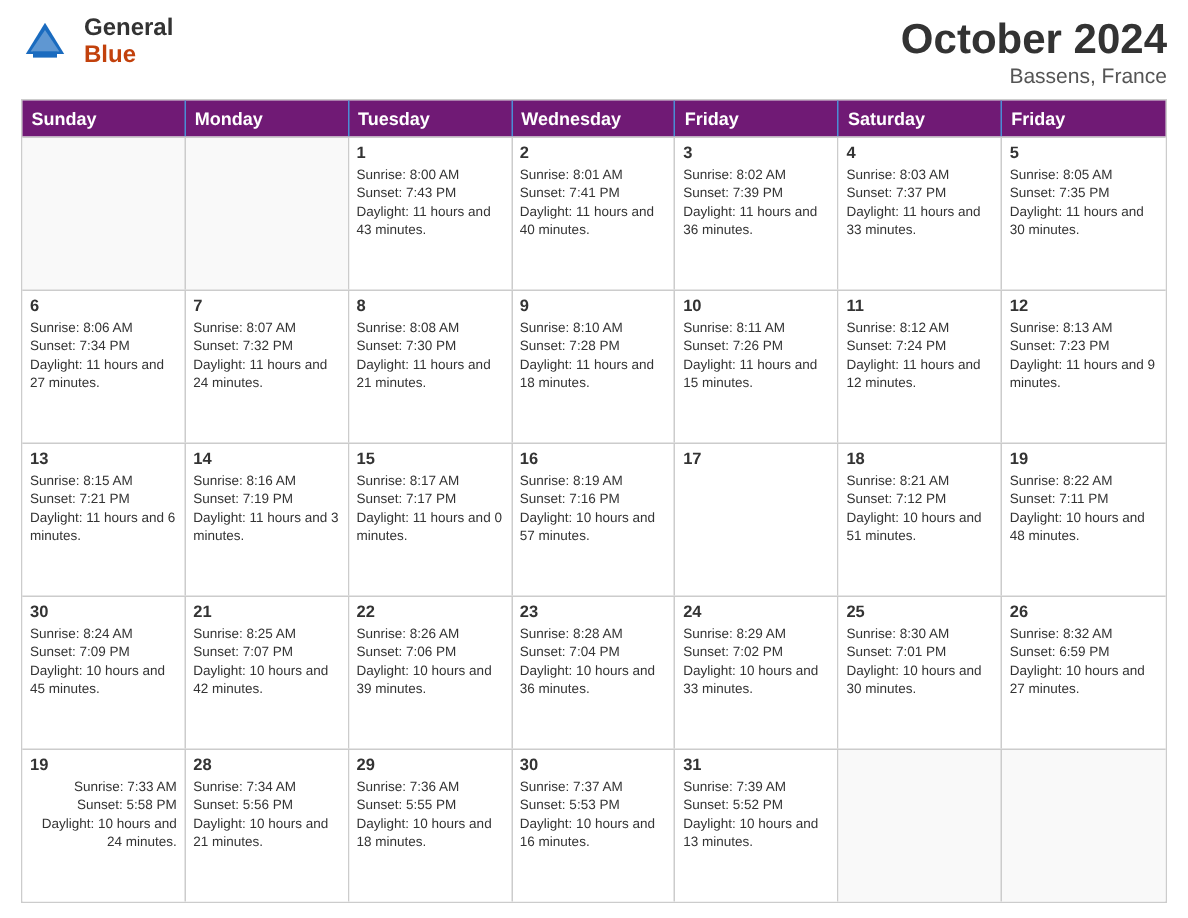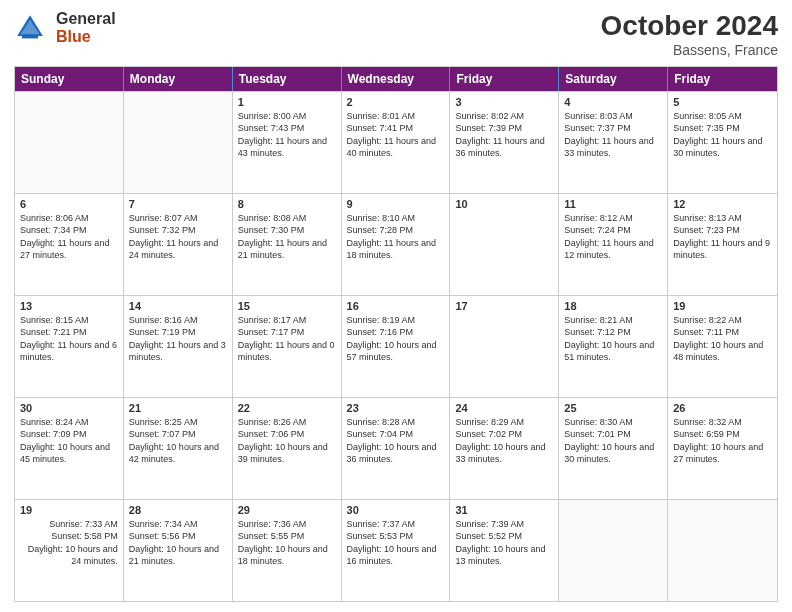--- a/index.html
+++ b/index.html
@@ -199,20 +199,23 @@
 Daylight: 11 hours and 21 minutes.</div>
           </div>
           <div class="cal-cell">
             <span class="day-num">9</span>
             <div class="cell-text" style="white-space: pre-line;">Sunrise: 8:10 AM
 Sunset: 7:28 PM
 Daylight: 11 hours and 18 minutes.</div>
           </div>
           <div class="cal-cell">
             <span class="day-num">10</span>
+            <div class="cell-text" style="white-space: pre-line;">Sunrise: 8:11 AM
+Sunset: 7:26 PM
+Daylight: 11 hours and 15 minutes.</div>
           </div>
           <div class="cal-cell">
             <span class="day-num">11</span>
             <div class="cell-text" style="white-space: pre-line;">Sunrise: 8:12 AM
 Sunset: 7:24 PM
 Daylight: 11 hours and 12 minutes.</div>
           </div>
           <div class="cal-cell">
             <span class="day-num">12</span>
             <div class="cell-text" style="white-space: pre-line;">Sunrise: 8:13 AM

